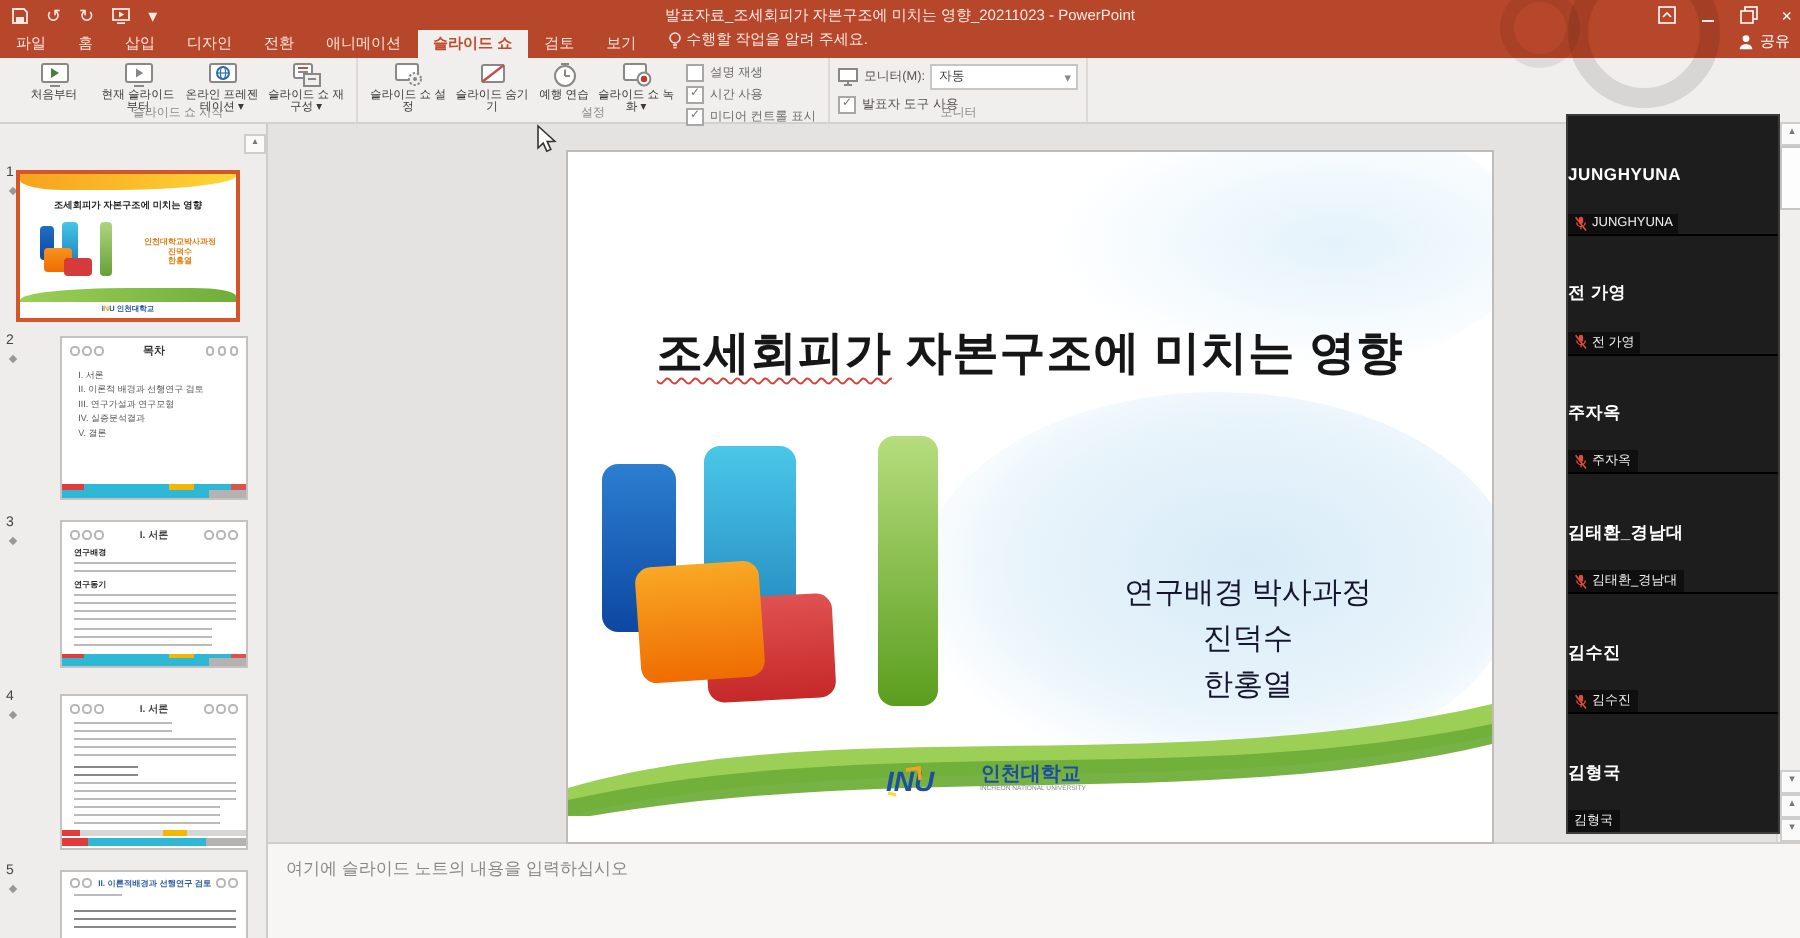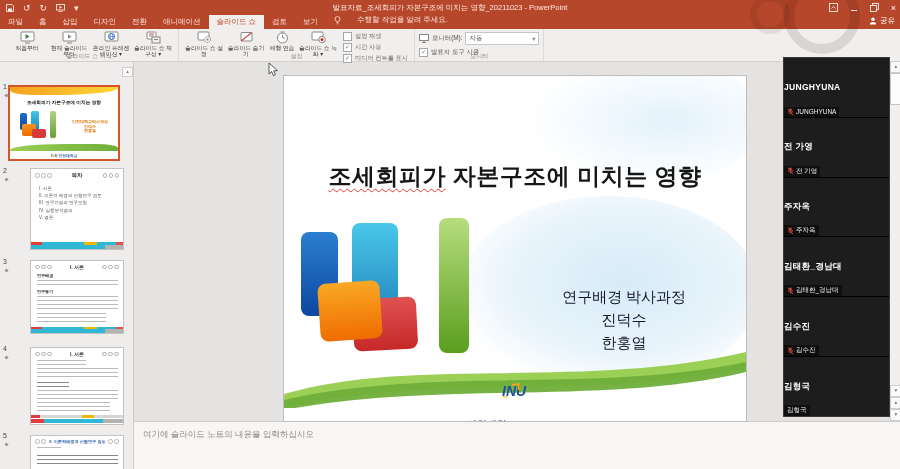--- a/index.html
+++ b/index.html
@@ -9,22 +9,22 @@
   
   .titlebar{left:0;top:0;width:900px;height:15px;background:#b7472a;color:#fff;z-index:30;}
   .titlebar .deco1{position:absolute;right:40px;top:-22px;width:56px;height:56px;border:10px solid rgba(0,0,0,.10);border-radius:50%;}
   .titlebar .deco2{position:absolute;right:110px;top:-6px;width:26px;height:26px;border:7px solid rgba(0,0,0,.08);border-radius:50%;}
   .qat{position:absolute;left:6px;top:0;height:15px;display:flex;align-items:center;gap:9px;font-size:9px;color:#fde8e2;}
   .wtitle{position:absolute;left:0;right:0;top:0;height:15px;line-height:15px;text-align:center;font-size:7.5px;color:#ffe9e3;}
   .wctrl{position:absolute;right:4px;top:0;height:15px;display:flex;align-items:center;gap:12px;font-size:9px;color:#fff;}
   
   .tabrow{left:0;top:15px;width:900px;height:14px;background:#b7472a;display:flex;align-items:flex-start;z-index:29;}
   .rtab{padding:0 8px;line-height:14px;font-size:7.5px;color:#fbe3dc;white-space:nowrap;}
-  .rtab.active{background:#f1efee;color:#c24a2c;font-weight:normal;}
-  .tellme{display:flex;align-items:center;gap:16px;font-size:7.5px;color:#fbe3dc;padding:0 8px;}
+  .rtab.active{background:#f1efee;color:#c24a2c;font-weight:bold;}
+  .tellme{display:flex;align-items:center;gap:2px;font-size:7.5px;color:#fbe3dc;padding:0 8px;}
   .sharebtn{position:absolute;right:5px;top:16px;display:flex;align-items:center;gap:3px;color:#fff;font-size:7.5px;z-index:31;}
   
   .ribbon{left:0;top:29px;width:900px;height:32px;background:#f1efee;border-bottom:1px solid #d3d1cf;display:flex;z-index:5;}
   .rgroup{position:relative;display:flex;align-items:flex-start;padding:1px 4px 7px 4px;border-right:1px solid #dcd9d7;}
   .rglabel{position:absolute;bottom:0px;left:0;right:0;text-align:center;font-size:6px;color:#8b8987;}
   .bigbtn{width:42px;display:flex;flex-direction:column;align-items:center;gap:1px;padding-top:1px;}
   .bigbtn .lbl{font-size:5.8px;line-height:6px;text-align:center;color:#3b3a39;}
   .chkcol{display:flex;flex-direction:column;gap:2px;padding:2px 2px 0 4px;}
   .chkrow{display:flex;align-items:center;gap:3px;font-size:6.2px;color:#6d6b69;}
   .cbox{width:7px;height:7px;background:#fff;border:1px solid #a9a7a5;font-size:6px;line-height:6px;text-align:center;color:#7a7a7a;}
@@ -45,21 +45,21 @@
   .thhdr{display:flex;align-items:center;justify-content:space-between;padding:3px 4px 1px 4px;}
   
   .mainarea{left:133px;top:61px;width:755px;height:360px;background:#e5e3e2;}
   .slide{left:283px;top:75px;width:462px;height:345px;background:#fff;border:1px solid #bfbdbb;z-index:3;overflow:hidden;}
   .stitle{position:absolute;left:0;right:0;top:85px;text-align:center;font-size:23px;font-weight:bold;color:#161616;letter-spacing:0.5px;}
   .stitle .wavy{text-decoration:underline;text-decoration-style:wavy;text-decoration-color:#e03c31;text-decoration-thickness:1px;text-underline-offset:4px;text-align:center;}
   .shape{position:absolute;border-radius:8px;}
   .authors{position:absolute;left:240px;top:210px;width:200px;text-align:center;
            font-family:"Liberation Serif",serif;font-size:15px;line-height:23px;color:#15152e;}
   .blob{position:absolute;border-radius:50%;}
-  .logo{position:absolute;left:0;right:0;top:306px;display:flex;align-items:center;justify-content:center;gap:21px;flex-direction:column;}
+  .logo{position:absolute;left:0;right:0;top:306px;display:flex;align-items:center;justify-content:center;gap:21px;}
   .logoname{font-size:10px;font-weight:bold;color:#1d4f9e;line-height:10px;}
   .logosub{font-size:6px;transform:scale(0.55);transform-origin:left top;color:#8a8a8a;white-space:nowrap;}
   
   .notes{left:133px;top:421px;width:767px;height:48px;background:#f7f6f5;border-top:1px solid #cfcdcb;z-index:2;}
   .notes .ph{position:absolute;left:10px;top:7px;font-size:8.5px;color:#8a8886;}
   
   .vc{left:783px;top:57px;width:105px;height:358px;background:#0f0f0f;border:1px solid #3a3a3a;
       display:flex;flex-direction:column;z-index:20;}
   .tile{flex:1;position:relative;background:#1d1d1d;border-bottom:1px solid #000;display:flex;align-items:center;}
   .tile .pname{font-size:8.5px;font-weight:bold;color:#fff;letter-spacing:0.3px;}

